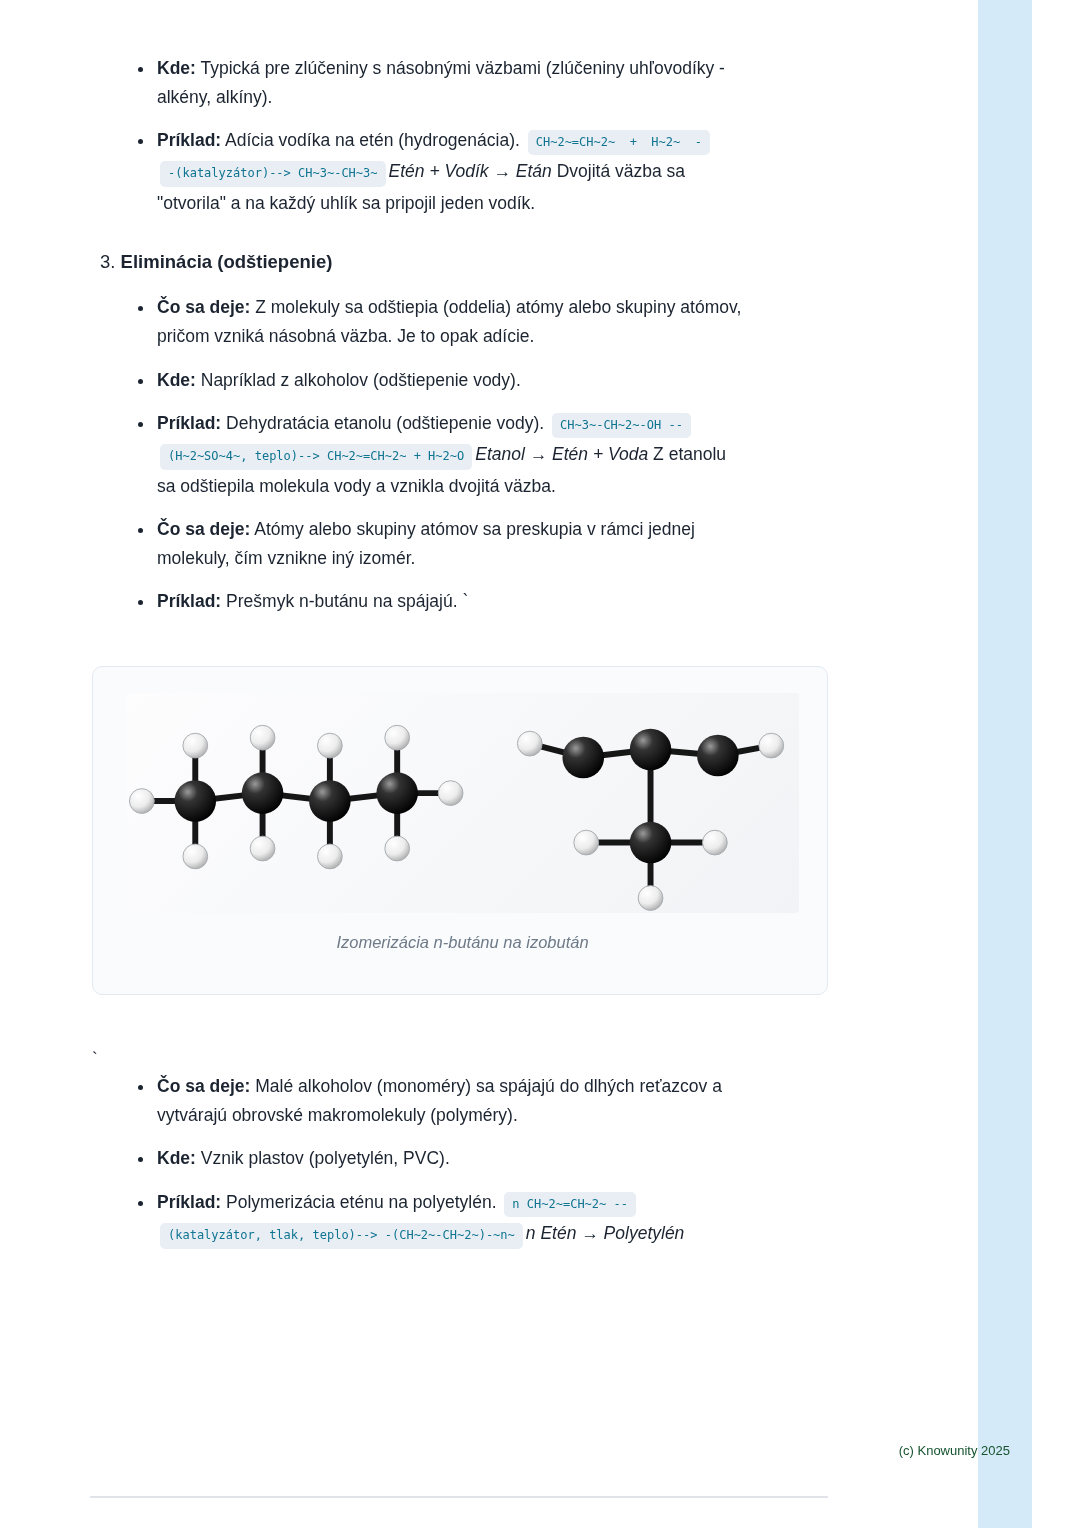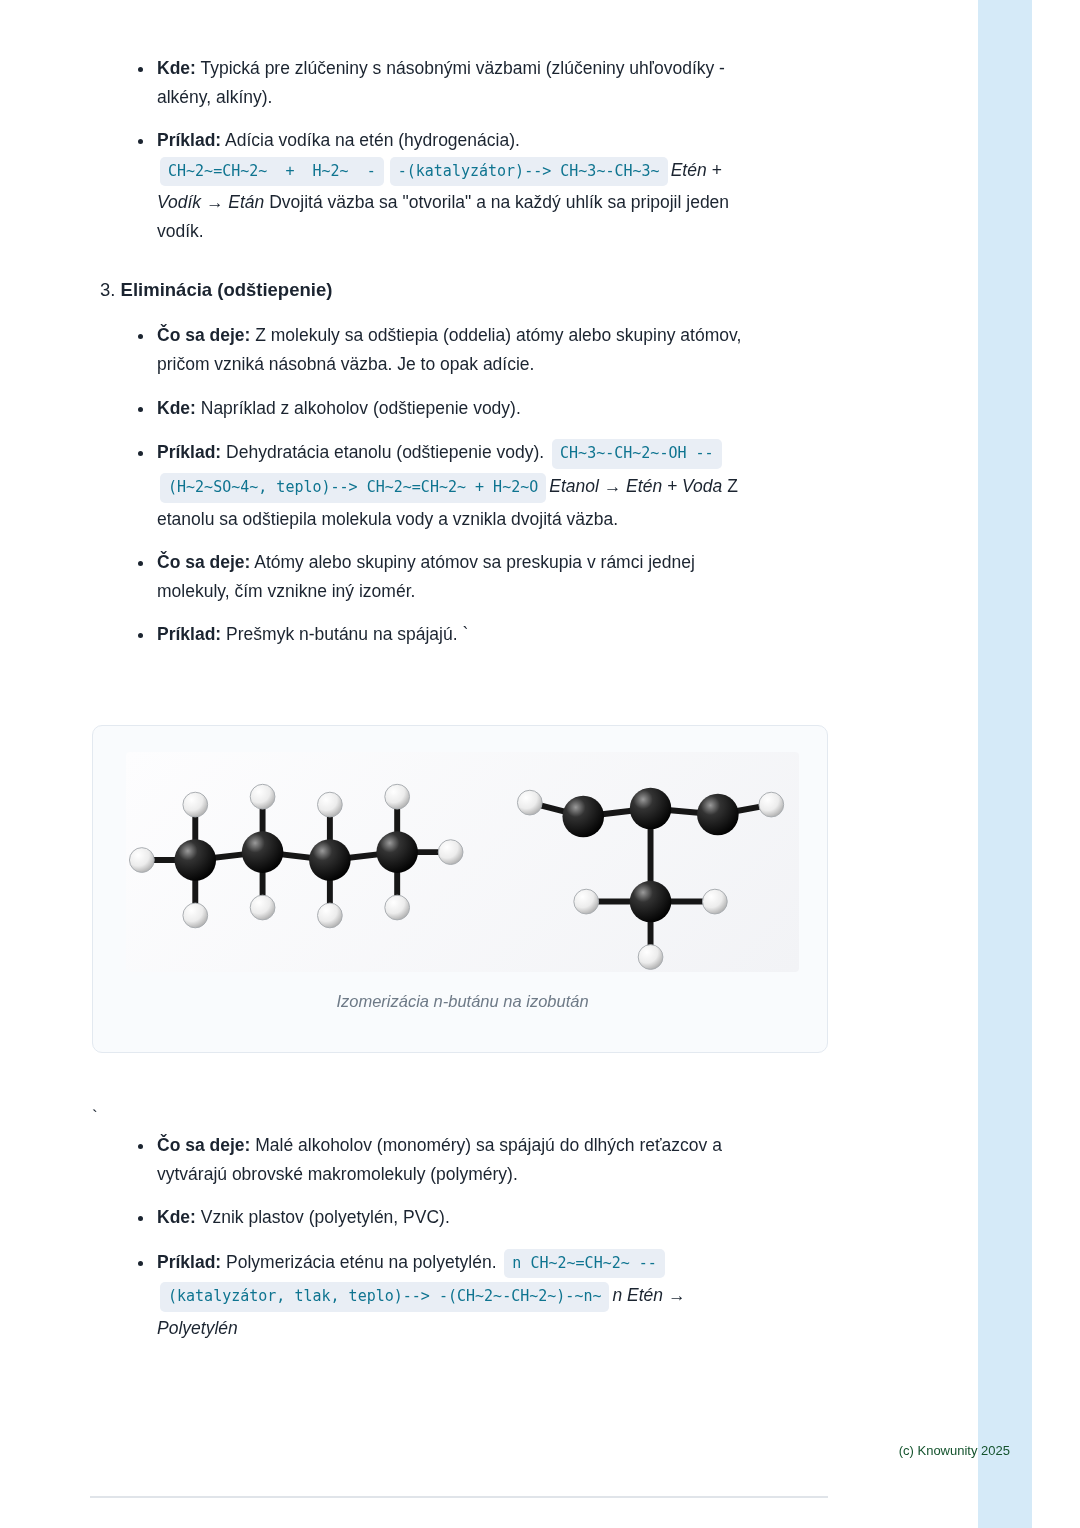--- a/index.html
+++ b/index.html
@@ -22,36 +22,36 @@
     font-size:17.5px;
     line-height:1.63;
   }
   ul.bullets { list-style:disc; padding-left:55px; }
   ul.bullets li { margin-bottom:15px; padding-left:2px; }
   strong.lbl { font-weight:bold; }
   em.it { font-style:italic; }
   code.chem {
     display:inline-block;
     font-family:"DejaVu Sans Mono", monospace;
-    font-size:15px;
+    font-size:12px;
     line-height:1.45;
     color:#0e7490;
     background:#e9eef5;
     padding:4px 8px;
     border-radius:5px;
     white-space:pre;
     margin:2px 3px;
     vertical-align:baseline;
   }
   .sec-heading { margin-top:30px; margin-bottom:16px; font-size:18.5px; }
   .sec-heading .ttl { font-weight:bold;text-align:right; }
   .sec-heading.tight { margin-bottom:7px; }
 
   .figure-card {
-    margin:76px 0 0 -8px;
+    margin:50px 0 0 -8px;
     width:736px;
     background:#f9fbfd;
     border:1px solid #e3e9f0;
     border-radius:10px;
     padding:26px 28px 38px 33px;
   }
   .fig-image {
     background:linear-gradient(135deg, #fdfdfe 0%, #f2f3f6 100%);
     border-radius:4px;
     display:flex;

